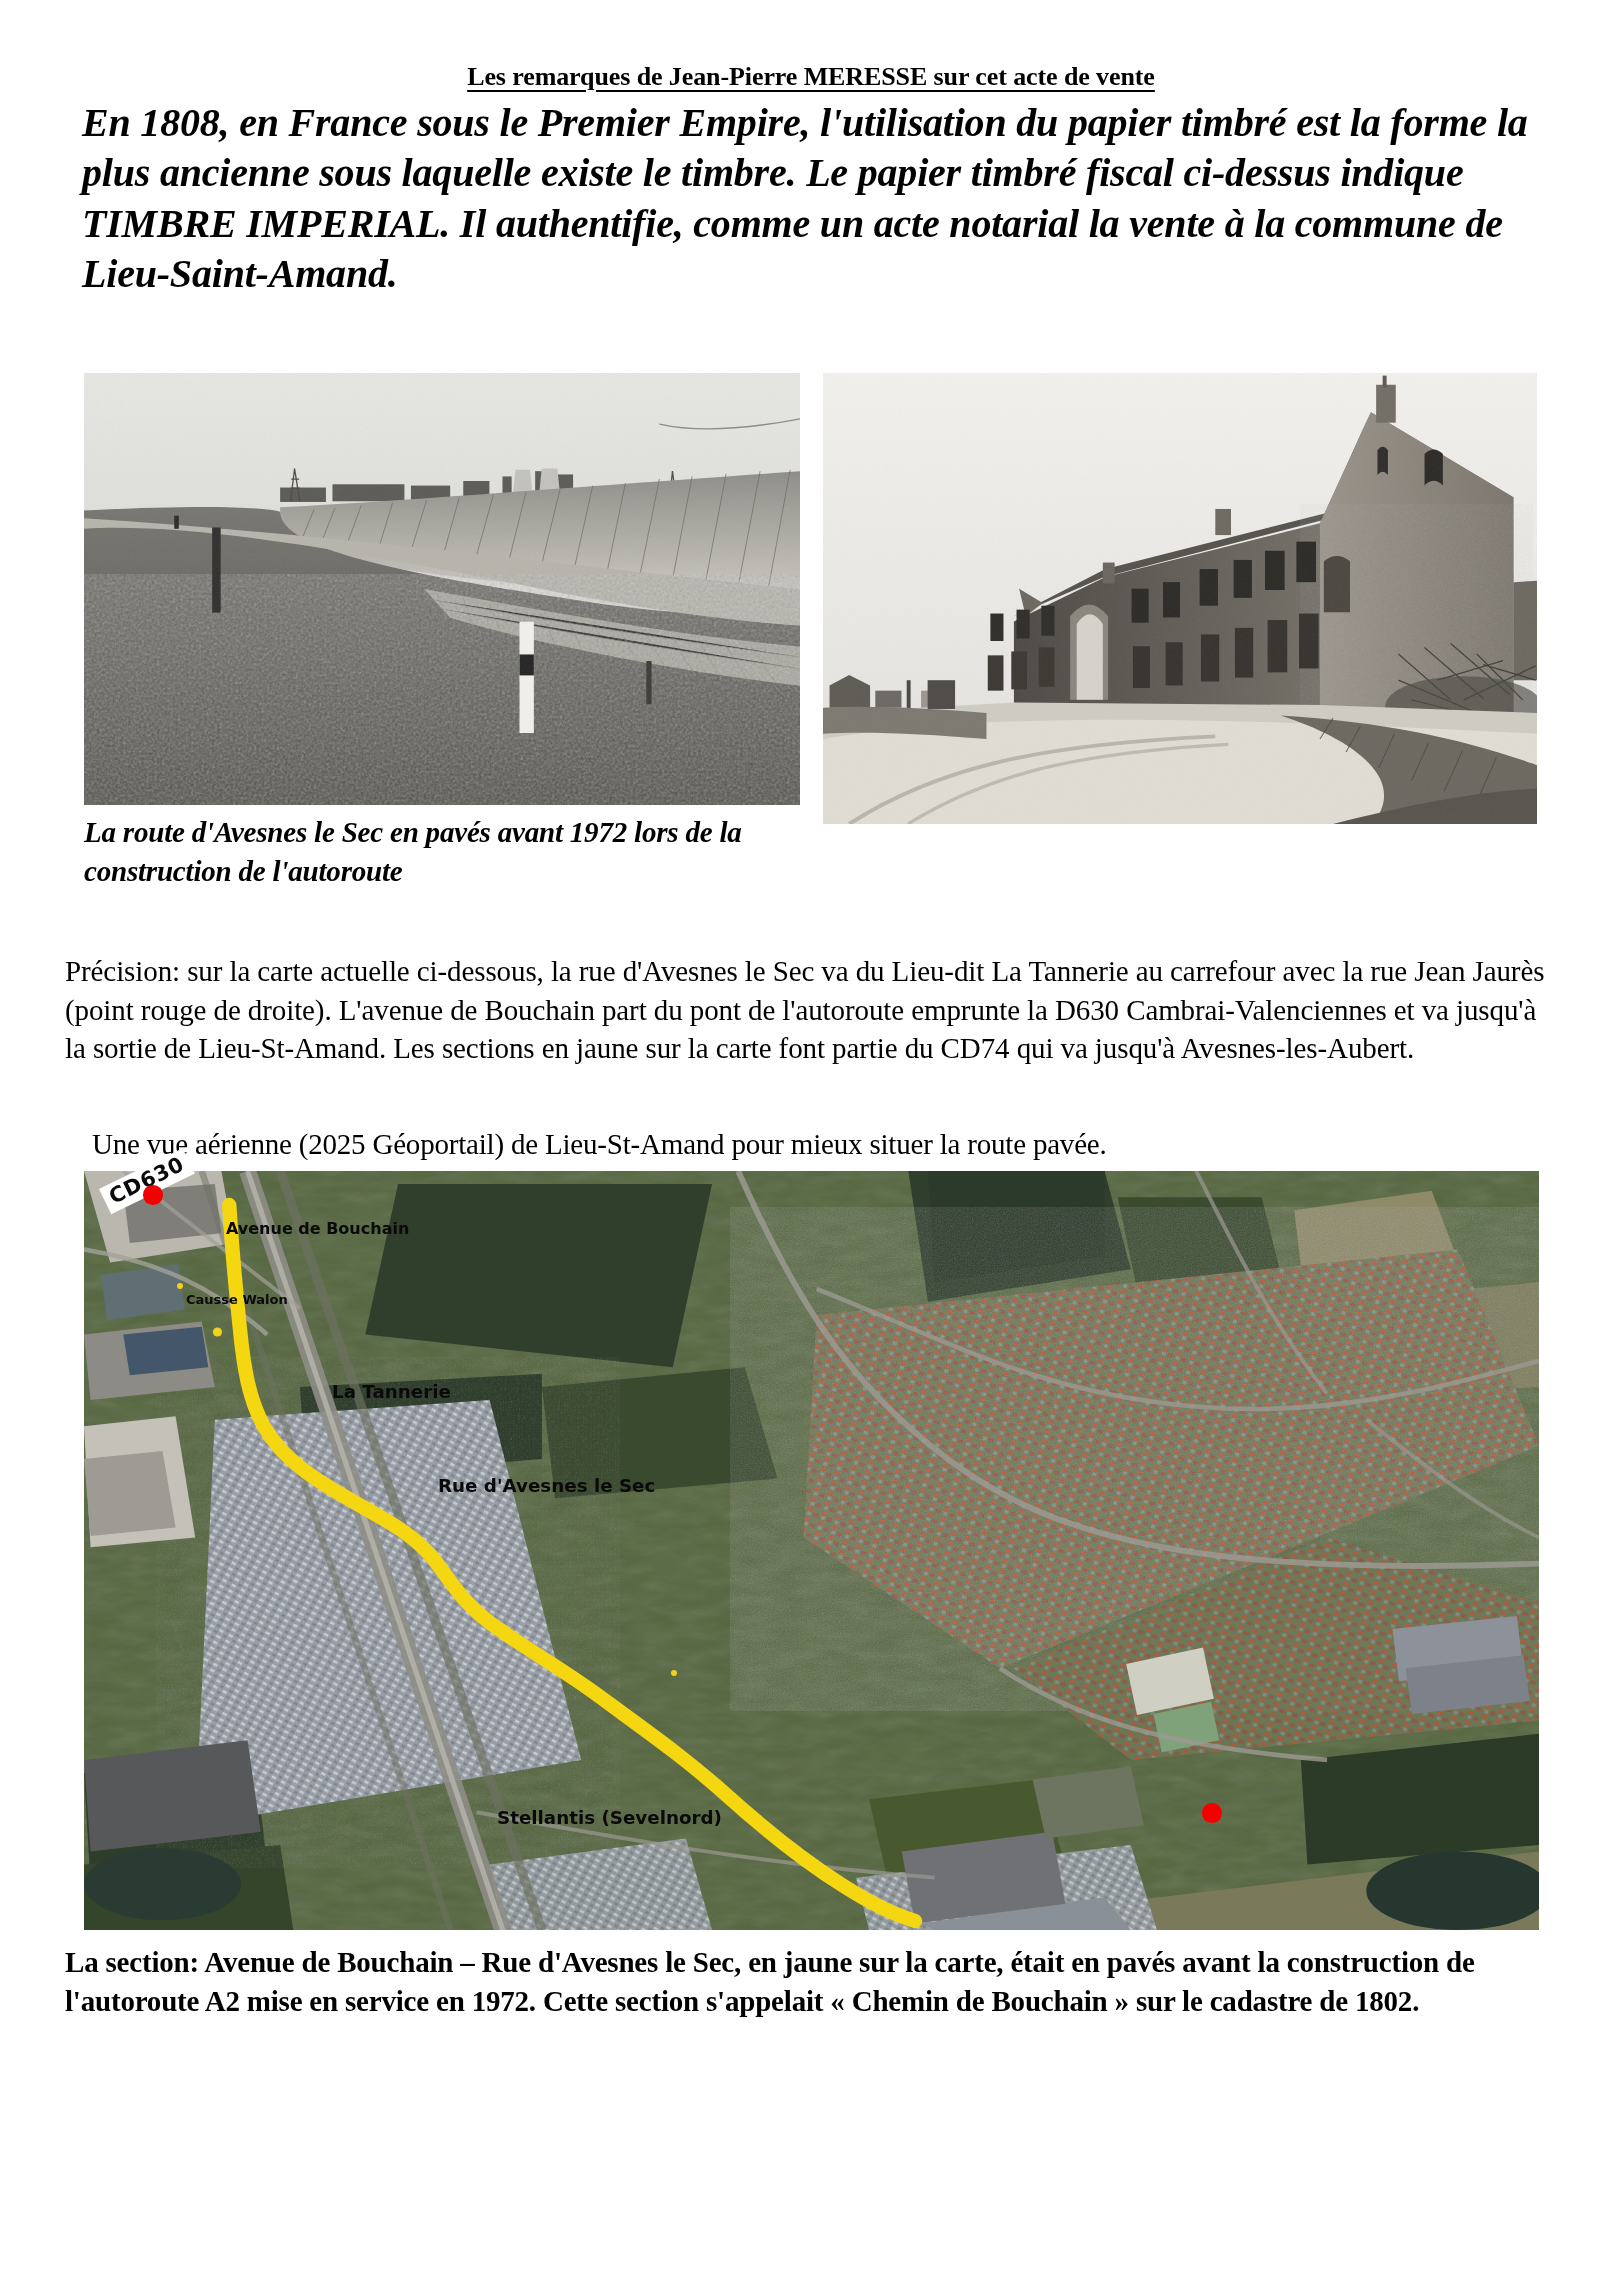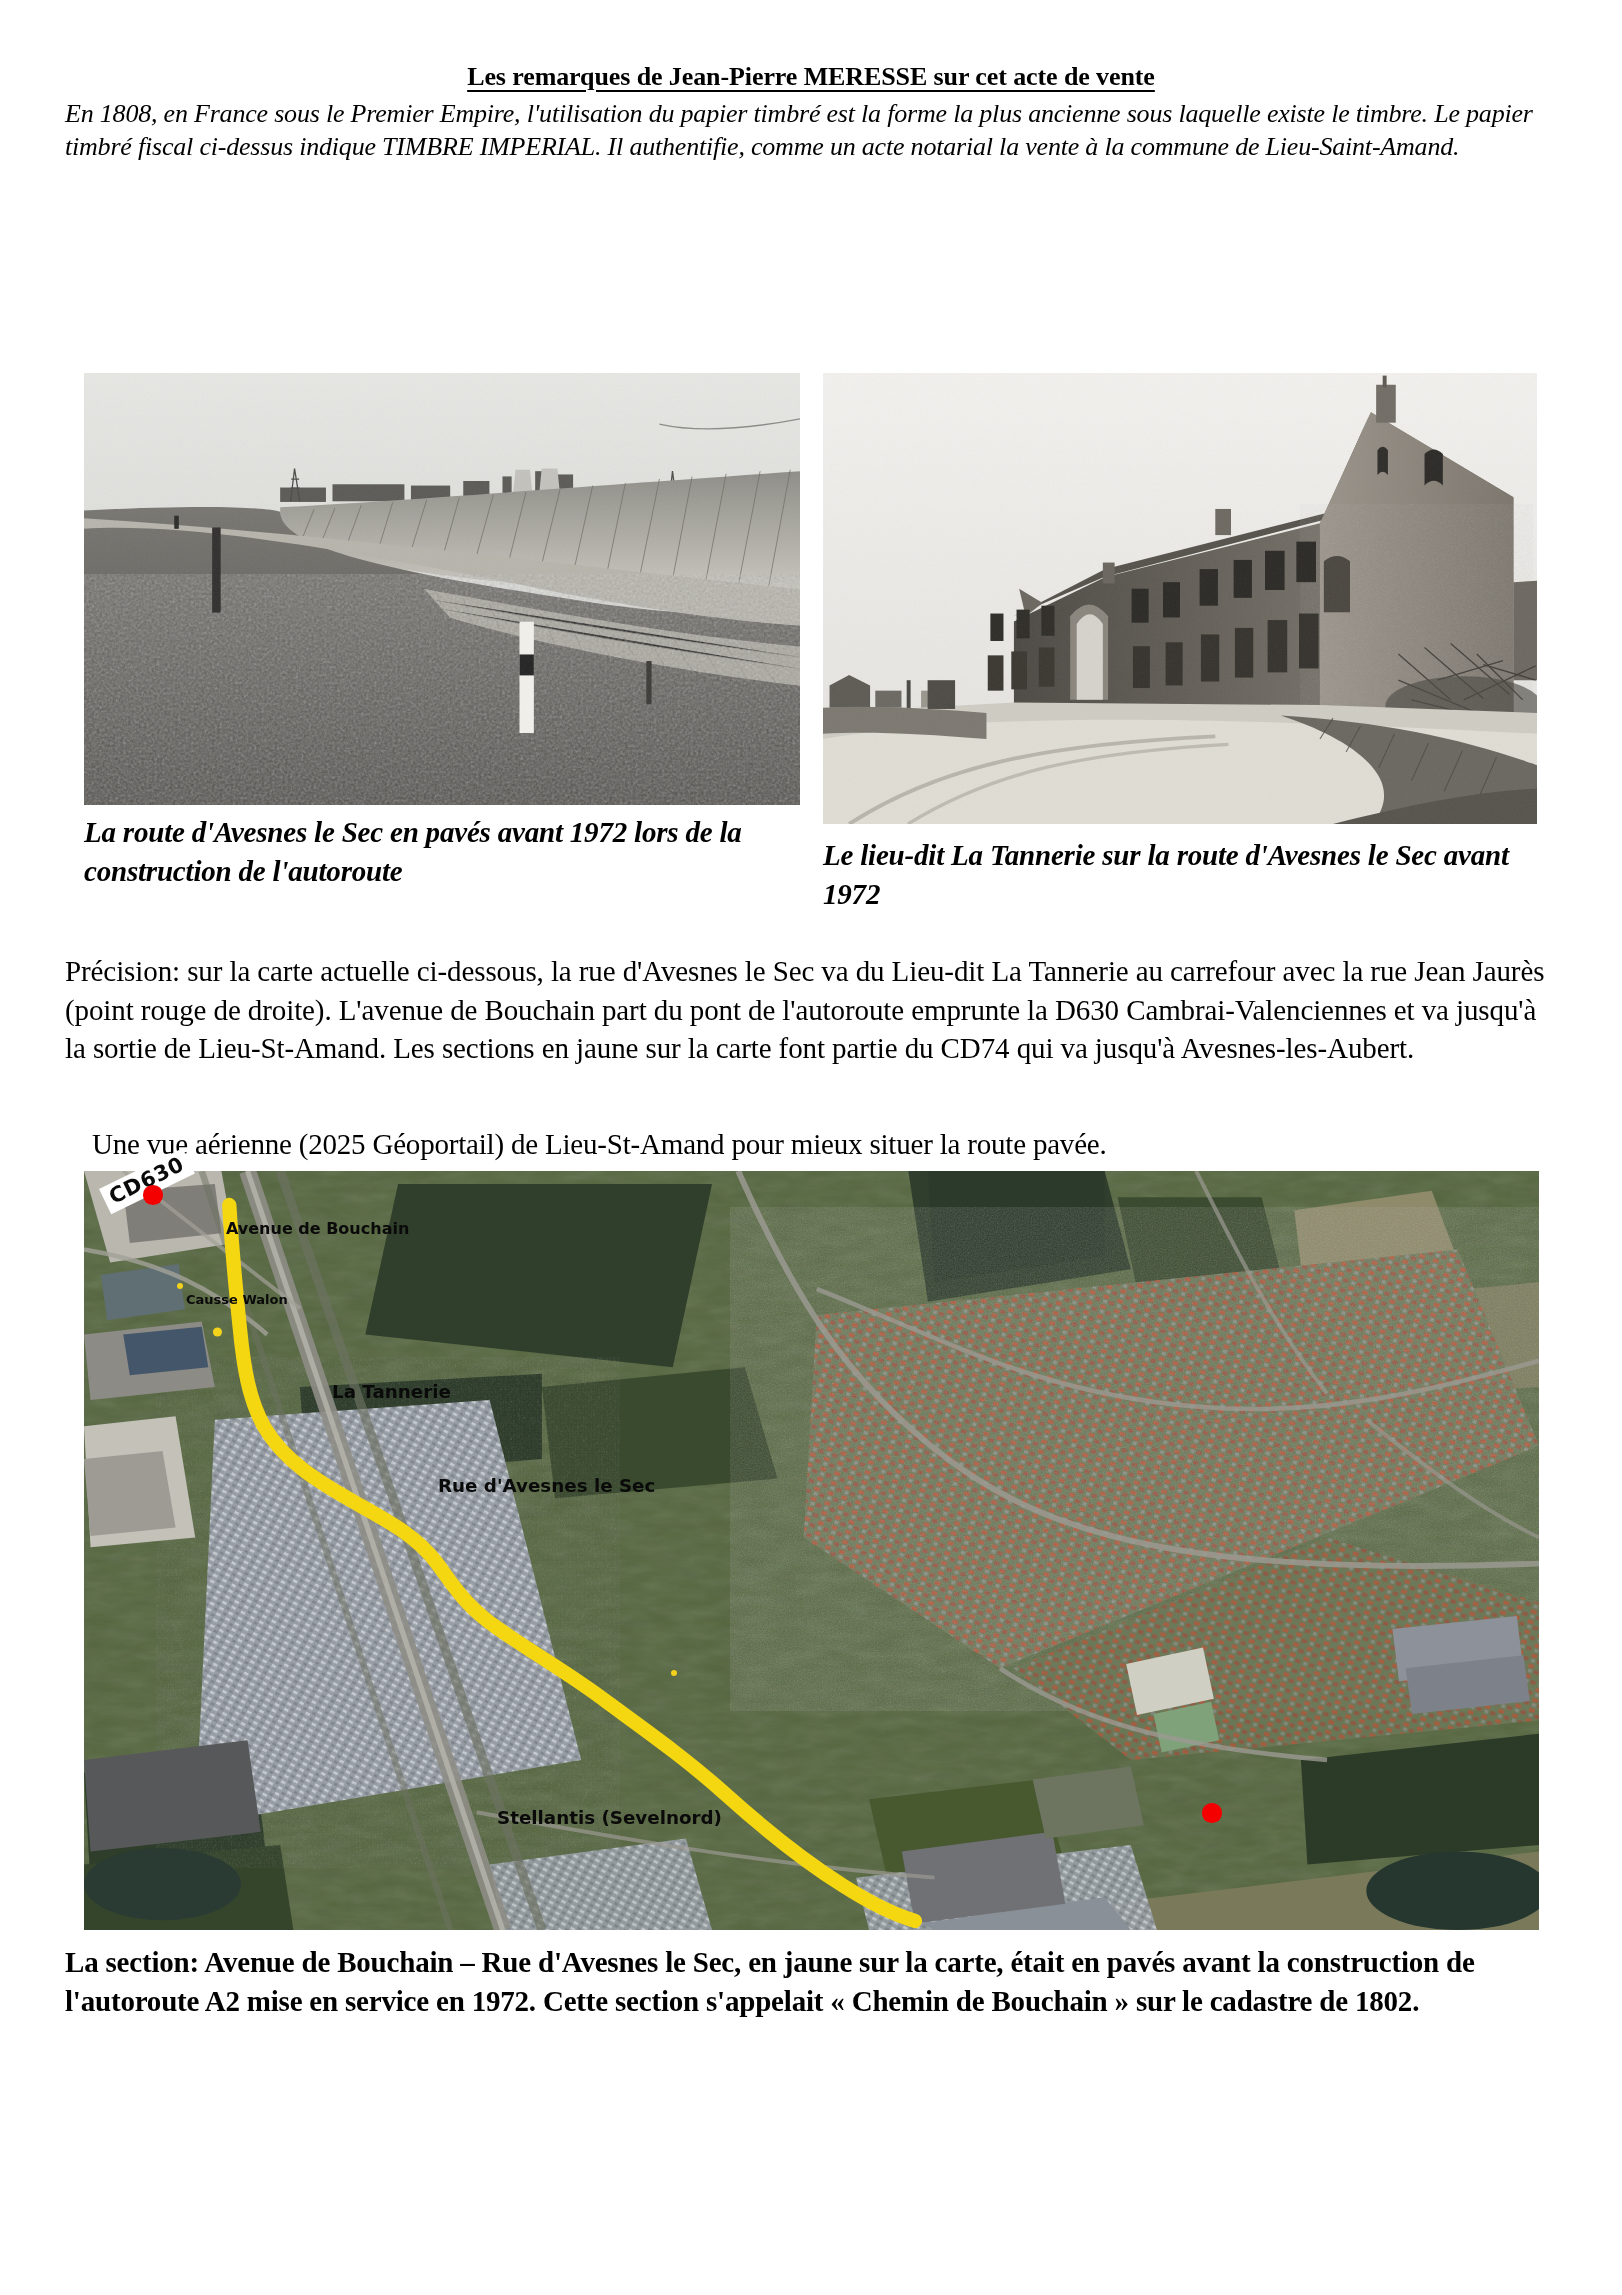--- a/index.html
+++ b/index.html
@@ -37,25 +37,25 @@
     letter-spacing: -0.1px;
   }
   .doc-title span.u {
     text-decoration: underline;
     text-underline-offset: 4.6px;
     text-decoration-thickness: 2px;
   }
 
   .intro-para {
     position: absolute;
-    left: 65px;
+    left: 82px;
     top: 98px;
     width: 1475px;
-    font-size: 26px;
-    font-weight: normal;
+    font-size: 40px;
+    font-weight: bold;
     font-style: italic;
     line-height: 1.26;
     letter-spacing: -0.2px;
   }
 
   .para-fauville {
     position: absolute;
     left: 65px;
     top: 271px;
     width: 1485px;
@@ -436,21 +436,20 @@
       <path d="M0 512 C80 508 170 514 250 520 L250 560 C150 552 70 548 0 552 Z" fill="#7c7870"></path>
 
       <rect x="160" y="470" width="42" height="44" fill="#4d4a45"></rect>
 
       <path d="M780 690 C900 660 1000 640 1092 636 L1092 690 Z" fill="#56534c"></path>
       <rect x="0" y="0" width="1092" height="690" filter="url(#grainR)" opacity="0.16"></rect>
     </svg>
   </div>
 
   <div class="cap-left">La route d'Avesnes le Sec en pavés avant 1972 lors de la construction de l'autoroute</div>
-  <div class="cap-right">Le lieu-dit La Tannerie sur la route d'Avesnes le Sec avant 1972</div>
 
   <div class="para-precision">Précision: sur la carte actuelle ci-dessous, la rue d'Avesnes le Sec va du Lieu-dit La Tannerie au carrefour avec la rue Jean Jaurès (point rouge de droite). L'avenue de Bouchain part du pont de l'autoroute emprunte la D630 Cambrai-Valenciennes et va jusqu'à la sortie de Lieu-St-Amand. Les sections en jaune sur la carte font partie du CD74 qui va jusqu'à Avesnes-les-Aubert.</div>
 
   <div class="para-aerial-title">Une vue aérienne (2025 Géoportail) de Lieu-St-Amand pour mieux situer la route pavée.</div>
 
   <div class="map-wrap">
     <svg viewBox="0 0 2224 1160" preserveAspectRatio="none">
       <defs>
         <filter id="fieldNoise">
             <feTurbulence type="fractalNoise" baseFrequency="0.02 0.06" numOctaves="4" result="n"></feTurbulence>

